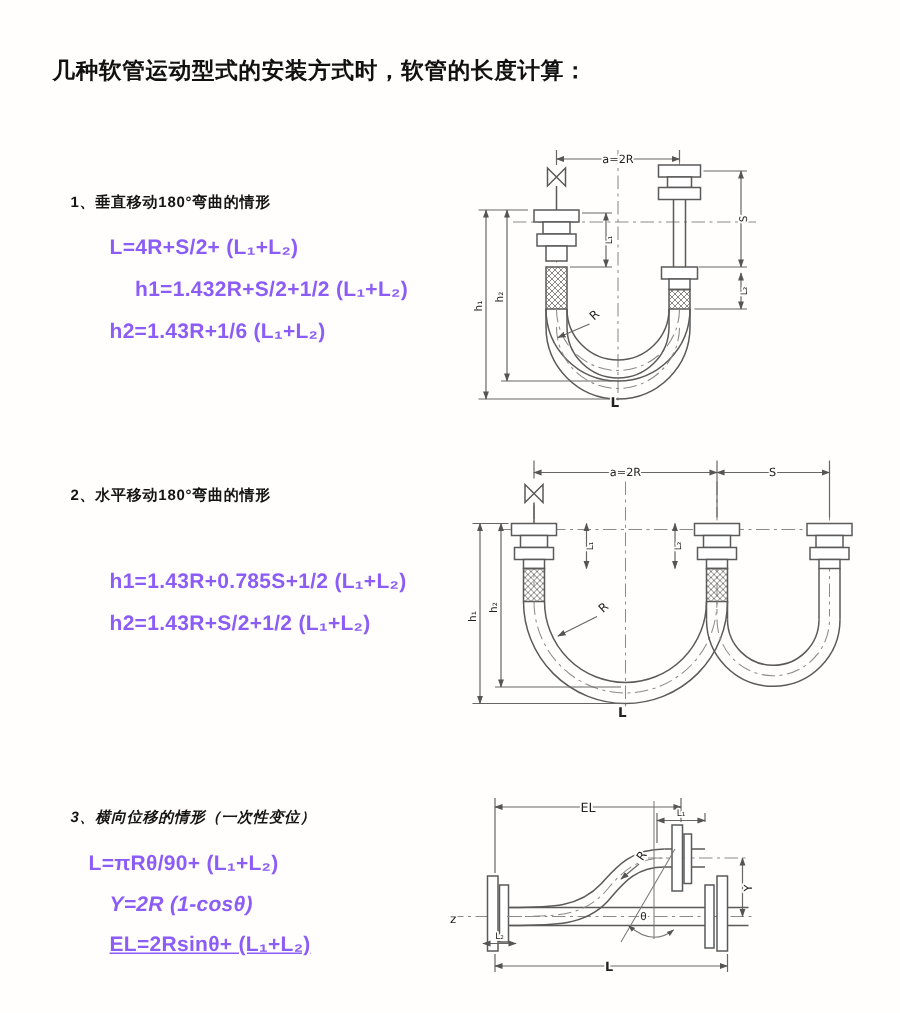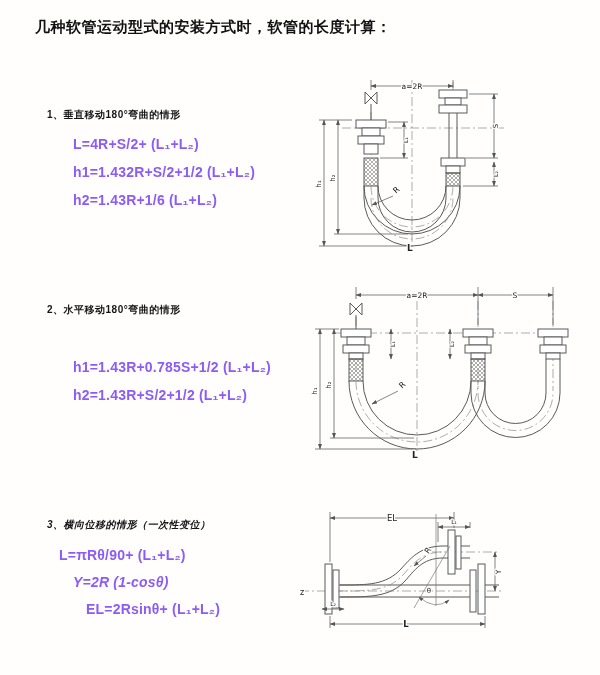--- a/index.html
+++ b/index.html
@@ -1,29 +1,29 @@
 <!DOCTYPE html>
 <html><head>
 <meta charset="utf-8">
 <style>
   html,body{margin:0;padding:0;}
   body{width:600px;height:675px;background:#fffefd;font-family:"Liberation Sans",sans-serif;position:relative;overflow:hidden;}
-  .page{position:absolute;inset:0;}
+  .page{position:absolute;inset:0;margin-top:20px;}
   .doc-title{position:absolute;left:35px;top:18px;font-size:15px;font-weight:bold;color:#111;letter-spacing:0.5px;}
   .sec-heading{position:absolute;font-size:10px;font-weight:bold;color:#151515;letter-spacing:0.5px;}
   .formula{position:absolute;font-size:14px;font-weight:bold;color:#8b5cf6;letter-spacing:0.2px;}
   
   #h1x{left:47px;top:108px;}
-  #f10{left:73px;top:136px;} #f11{left:73px;top:164px;} #f12{left:73px;top:192px;}
+  #f10{left:73px;top:136px;} #f11{left:90px;top:164px;} #f12{left:73px;top:192px;}
   
   #h2x{left:47px;top:303px;}
   #f20{left:73px;top:331px;} #f21{left:73px;top:359px;} #f22{left:73px;top:387px;}
   
   #h3x{left:47px;top:518px;font-style:italic;}
-  #f30{left:59px;top:547px;} #f31{left:73px;top:574px;font-style:italic;} #f32{left:86px;top:601px;}
+  #f30{left:59px;top:547px;} #f31{left:73px;top:574px;font-style:italic;} #f32{left:73px;top:601px;text-decoration:underline;}
   .dia{position:absolute;}
   #dia1{left:308px;top:74px;}
   #dia2{left:306px;top:281px;}
   #dia3{left:298px;top:500px;}
   
   .pl{stroke:#5a5a5a;stroke-width:1;fill:#fff;}
   .ln{stroke:#5a5a5a;stroke-width:1;fill:none;}
   .thin{stroke:#7a7a7a;stroke-width:0.7;fill:none;}
   .cl{stroke:#8a8a8a;stroke-width:0.7;fill:none;stroke-dasharray:9 3 2 3;}
   .dim{stroke:#666;stroke-width:0.8;fill:none;}

